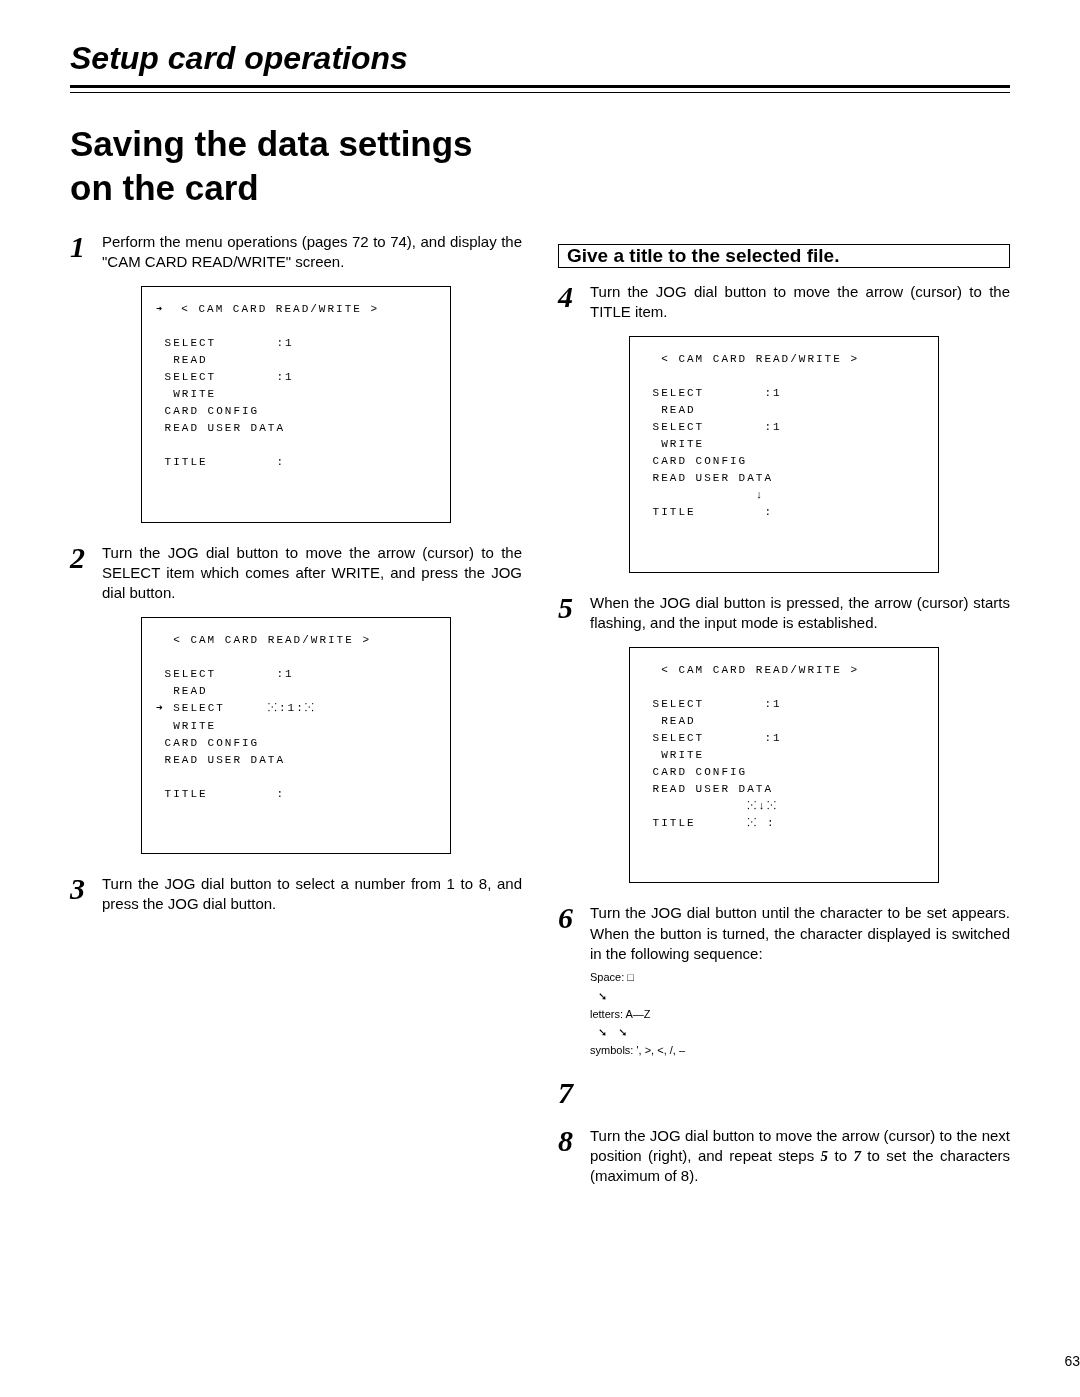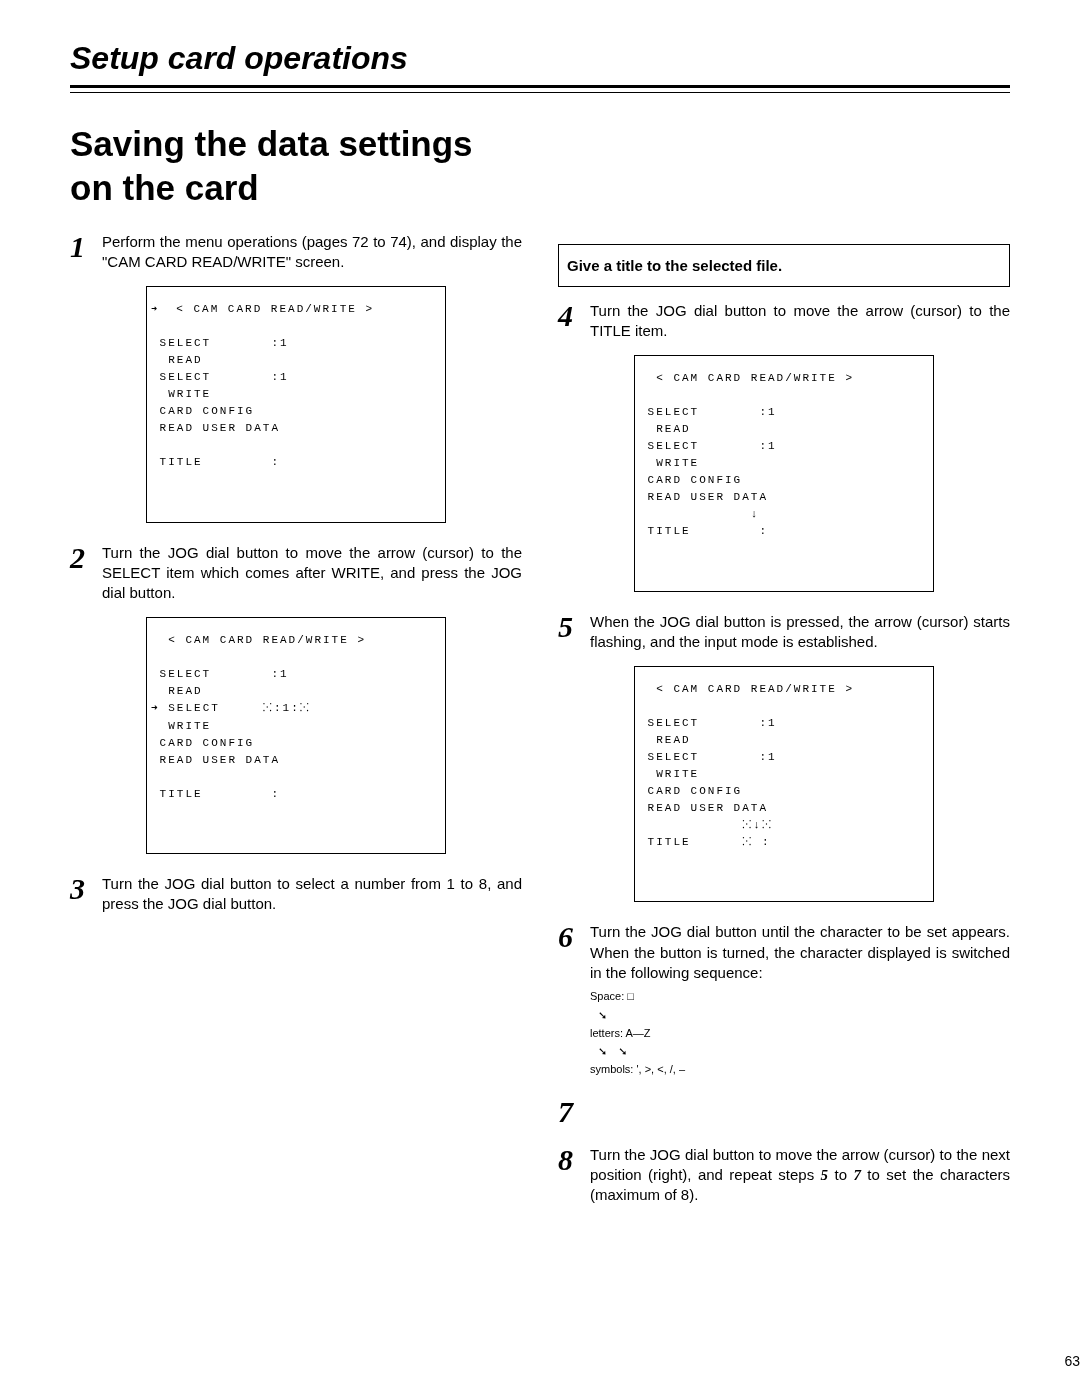--- a/index.html
+++ b/index.html
@@ -5,23 +5,23 @@
   html,body{margin:0;padding:0;background:#fff;color:#000;font-family:Arial,Helvetica,sans-serif;}
   .page{width:1080px;min-height:1397px;margin:0 auto;position:relative;padding:40px 70px 60px 70px;box-sizing:border-box;}
   .chapter-title{font-family:Arial,Helvetica,sans-serif;font-weight:bold;font-style:italic;font-size:32px;margin:0 0 8px 0;}
   .dbl-rule{border:none;border-top:3px solid #000;border-bottom:1px solid #000;height:4px;margin:0 0 28px 0;}
   .section-title{font-weight:bold;font-size:35px;line-height:1.25;margin-bottom:22px;max-width:440px;}
   .columns{display:flex;gap:36px;}
   .col{flex:1;min-width:0;}
   .step{display:flex;align-items:flex-start;margin-bottom:12px;}
   .step-num{font-family:"Times New Roman",Times,serif;font-style:italic;font-weight:bold;font-size:30px;line-height:1;width:28px;text-align:left;margin-right:4px;}
   .step-body{flex:1;font-size:15px;line-height:1.35;text-align:justify;}
-  .screen{border:1px solid #000;width:280px;margin:14px auto 20px auto;padding:14px 14px 50px 4px;}
+  .screen{border:1px solid #000;width:280px;margin:14px auto 20px auto;padding:14px 14px 50px 14px;}
   .screen-inner{font-family:"Courier New",Courier,monospace;font-size:11px;letter-spacing:2px;white-space:pre;line-height:1.55;}
-  .box-heading{border:1px solid #000;font-weight:bold;font-size:15px;padding:12px 8px;margin:12px 0 14px 0;}
+  .box-heading{border:1px solid #000;font-weight:bold;font-size:19px;padding:0 8px;margin:12px 0 14px 0;}
   .seq-block{margin-left:48px;font-size:11px;line-height:1.3;}
   .seq-line{margin:2px 0;}
   .down-arrow{display:inline-block;margin:2px 0 2px 8px;}
   .inline-bold-step{font-family:"Times New Roman",Times,serif;font-style:italic;font-weight:bold;}
   .page-num{position:absolute;bottom:28px;left:0;right:0;text-align:right;font-size:14px;}
   .arrow-cursor::before{content:"\279C";font-size:10px;letter-spacing:0;margin-right:2px;}
 </style>
 </head>
 <body>
 

